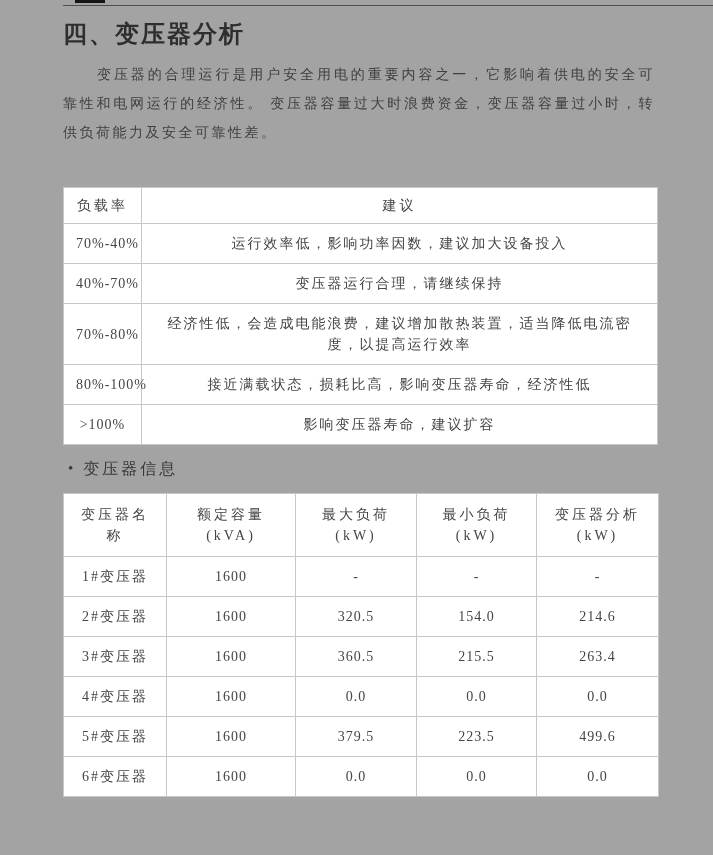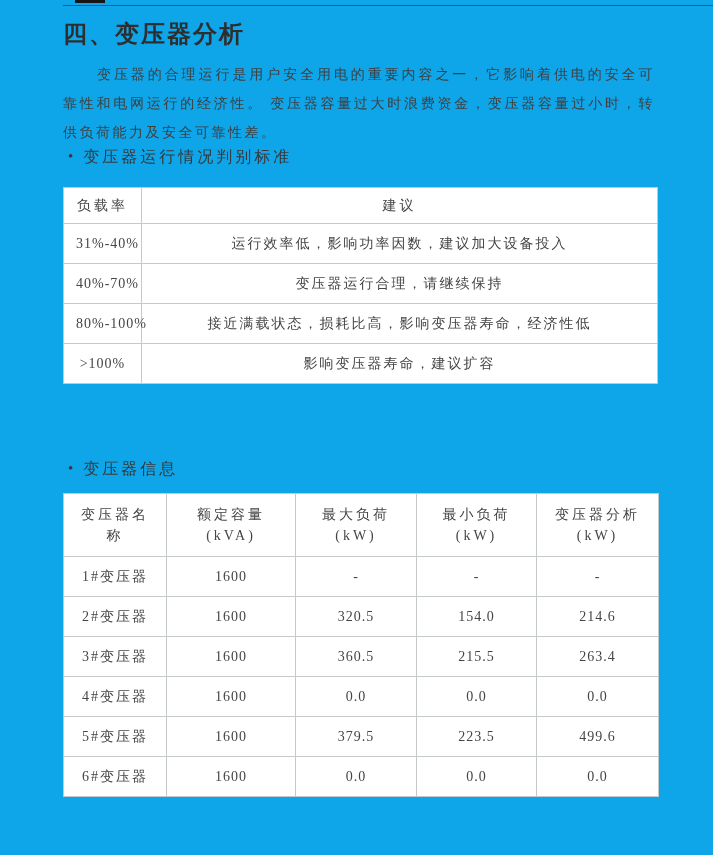--- a/index.html
+++ b/index.html
@@ -5,21 +5,21 @@
   * { margin: 0; padding: 0; box-sizing: border-box; }
   html, body { background: #ffffff; }
   body {
     font-family: "Liberation Serif", "DejaVu Serif", serif;
     color: #3f3f3f;
   }
   .page {
     position: relative;
     width: 713px;
     height: 855px;
-    background: #0ea5e9;
+    background: #a3a3a3;
     overflow: hidden;
   }
   .black-bar {
     position: absolute;
     left: 75px; top: 0;
     width: 30px; height: 3px;
     background: #161616;
   }
   .top-rule {
     position: absolute;
@@ -93,43 +93,44 @@
 
 <div class="page">
 
   <div class="black-bar"></div>
   <div class="top-rule"></div>
 
   <h1 class="page-title">四、变压器分析</h1>
 
   <p class="intro">变压器的合理运行是用户安全用电的重要内容之一，它影响着供电的安全可靠性和电网运行的经济性。 变压器容量过大时浪费资金，变压器容量过小时，转供负荷能力及安全可靠性差。</p>
 
-  <div class="section-heading sec1">
-    <span class="bullet">•</span><span>变压器运行情况判别标准</span>
-  </div>
 
   <table class="table-criteria">
     <colgroup>
         <col style="width:78px">
         <col style="width:516px">
       </colgroup>
     <thead>
       <tr>
         <th>负载率</th>
         <th>建议</th>
       </tr>
     </thead>
     <tbody>
       <tr>
-        <td class="num">31%-40%</td>
+        <td class="num">70%-40%</td>
         <td>运行效率低，影响功率因数，建议加大设备投入</td>
       </tr>
       <tr>
         <td class="num">40%-70%</td>
         <td>变压器运行合理，请继续保持</td>
+      </tr>
+      <tr>
+        <td class="num">70%-80%</td>
+        <td>经济性低，会造成电能浪费，建议增加散热装置，适当降低电流密度，以提高运行效率</td>
       </tr>
       <tr>
         <td class="num">80%-100%</td>
         <td>接近满载状态，损耗比高，影响变压器寿命，经济性低</td>
       </tr>
       <tr>
         <td class="num">&gt;100%</td>
         <td>影响变压器寿命，建议扩容</td>
       </tr>
     </tbody>

